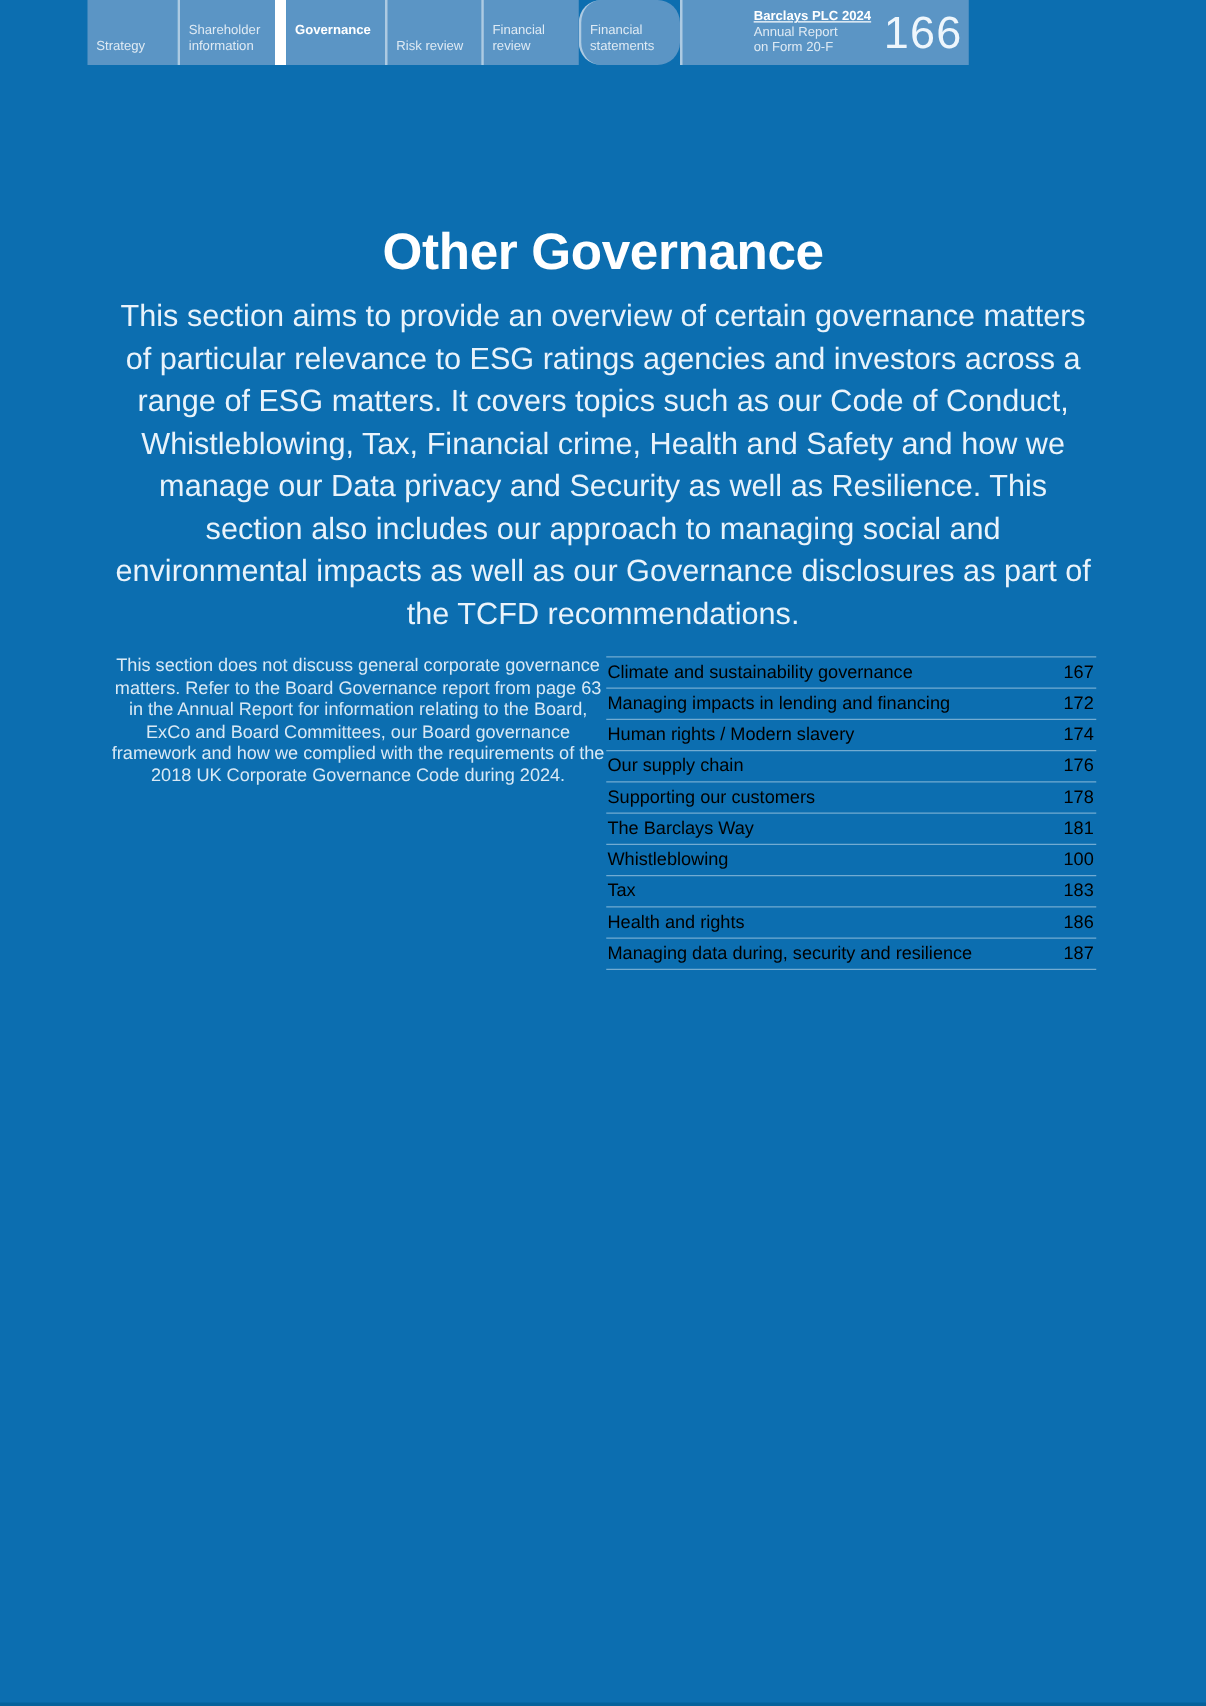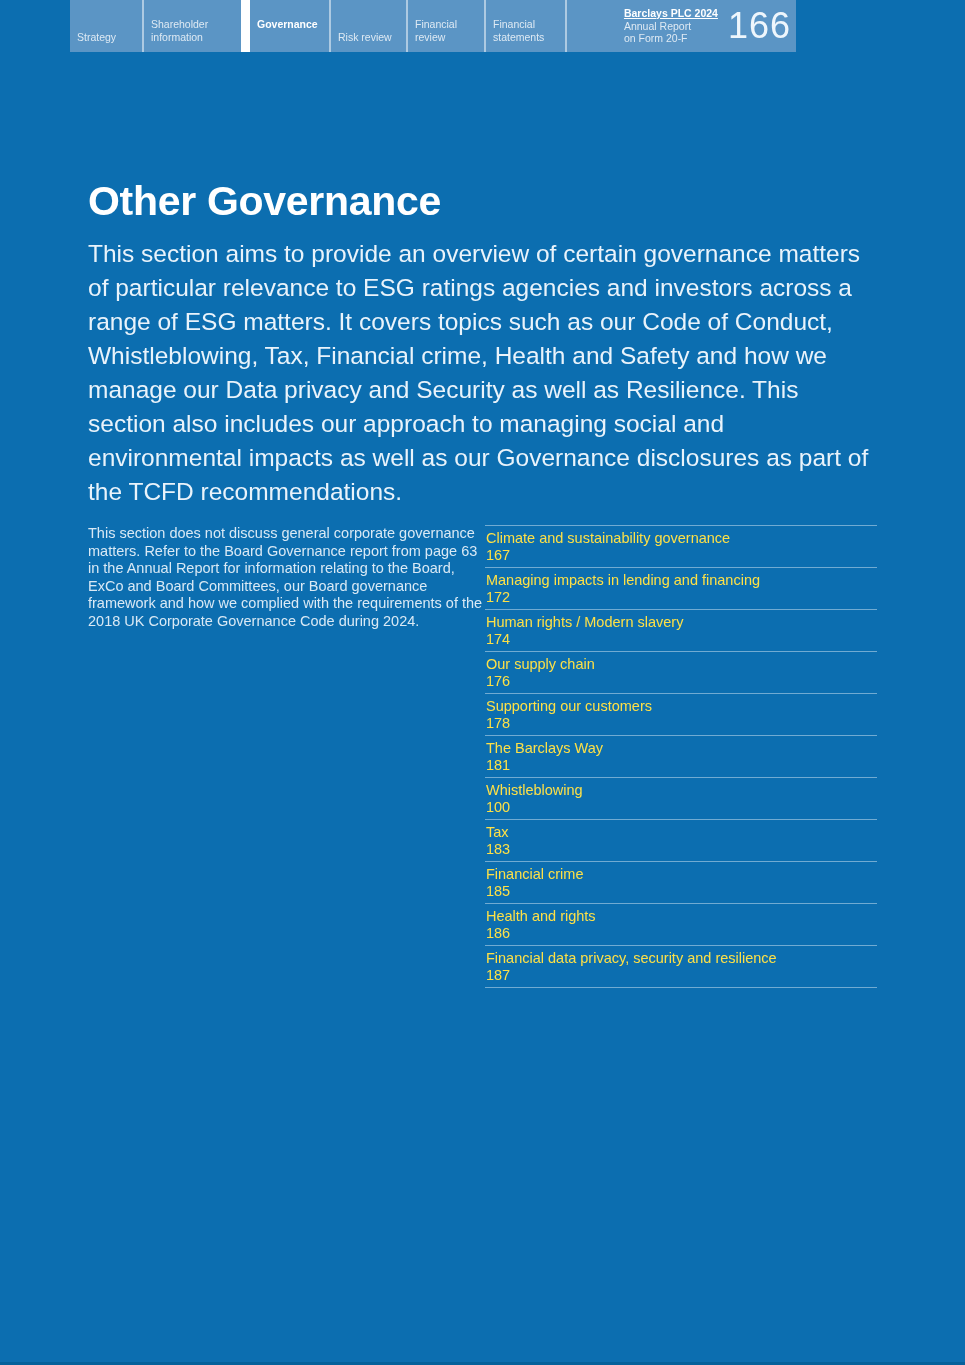--- a/index.html
+++ b/index.html
@@ -22,26 +22,26 @@
     font-size:10.5px;
     line-height:13px;
     display:flex;
     align-items:flex-end;
     padding:5px 6px 8px 7px;
     cursor:pointer;
   }
   .tab.sep { border-left:2px solid rgba(255,255,255,0.5); }
   .tab.active { color:#ffffff; font-weight:bold; }
   .t1 { width:72px; }
-  .t2 { width:99px; }
+  .t2 { width:78px; }
   .t3 { width:119px; }
   .t4 { width:79px;align-items:center; }
   .t5 { width:77px; }
   .t6 { width:78px; }
-  .t7 { width:81px; }
+  .t7 { width:81px;border-radius:18px; }
   .active-marker { width:9px; background:#ffffff; }
   .meta {
     width:231px;
     background:#5b95c5;
     border-left:2px solid rgba(255,255,255,0.5);
     display:flex;
     align-items:center;
     justify-content:flex-end;
     gap:10px;
     padding-right:5px;
@@ -54,21 +54,21 @@
   .meta-text .brand-title { font-weight:bold; color:#ffffff;text-decoration:underline; }
   .page-num {
     font-size:36px;
     font-weight:300;
     line-height:36px;
     color:#eef6fc;
     letter-spacing:1px;
   }
 
   
-  .content { padding:0 88px; }
+  .content { padding:0 88px;text-align:center; }
   h1.page-title {
     margin-top:125px;
     font-size:41px;
     line-height:48px;
     font-weight:bold;
     color:#ffffff;
     letter-spacing:-0.3px;
   }
   .intro {
     margin-top:12px;
@@ -94,23 +94,22 @@
     margin-left:auto;
   }
   .toc-row {
     display:flex;
     justify-content:space-between;
     align-items:baseline;
     border-top:1px solid rgba(237,246,252,0.45);
     padding:4px 2px 3px 1px;
     font-size:14.5px;
     line-height:17px;
-    color:#fde047;
+    color:#000000;
     cursor:pointer;
-    flex-direction:column;
   }
   .toc-row:last-child { border-bottom:1px solid rgba(237,246,252,0.45); }
   .toc-title { padding-right:8px; }
   .toc-page { white-space:nowrap; }
 
   .bottom-edge {
     position:absolute;
     left:0; bottom:0;
     width:100%; height:3px;
     background:#05619b;
@@ -183,28 +182,24 @@
       </div>
       <div class="toc-row">
         <span class="toc-title">Whistleblowing</span>
         <span class="toc-page">100</span>
       </div>
       <div class="toc-row">
         <span class="toc-title">Tax</span>
         <span class="toc-page">183</span>
       </div>
       <div class="toc-row">
-        <span class="toc-title">Financial crime</span>
-        <span class="toc-page">185</span>
-      </div>
-      <div class="toc-row">
         <span class="toc-title">Health and rights</span>
         <span class="toc-page">186</span>
       </div>
       <div class="toc-row">
-        <span class="toc-title">Financial data privacy, security and resilience</span>
+        <span class="toc-title">Managing data during, security and resilience</span>
         <span class="toc-page">187</span>
       </div>
     </nav>
   </div>
 </main>
 
 <div class="bottom-edge"></div>
 
 </body></html>

